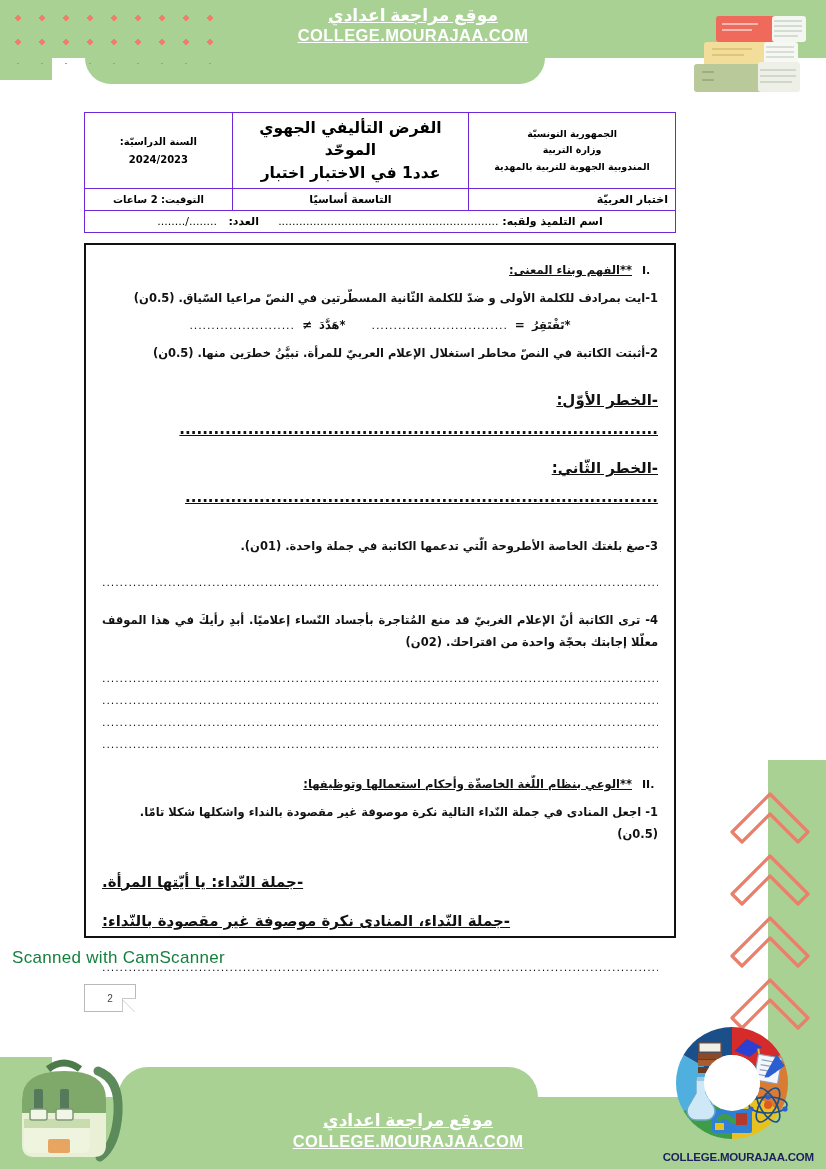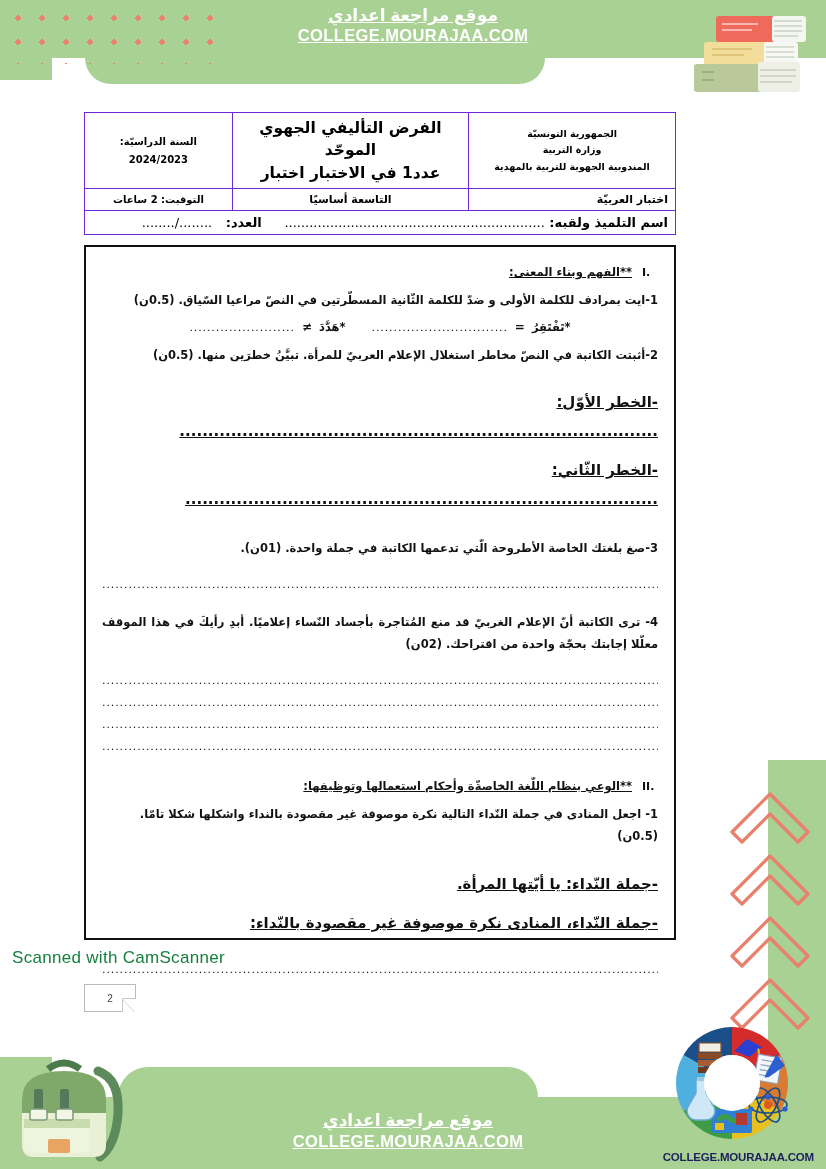--- a/index.html
+++ b/index.html
@@ -110,21 +110,21 @@
     font-family:"DejaVu Sans","Liberation Sans",sans-serif;
   }
   .cell-admin { width:35%; text-align:center; font-size:9.5px; line-height:1.75; font-weight:600;}
   .cell-title { width:40%; text-align:center; }
   .cell-title .l1 { font-size:15.5px; font-weight:bold; line-height:1.45; }
   .cell-title .l2 { font-size:15.5px; font-weight:bold; line-height:1.45; }
   .cell-year  { width:25%; text-align:center; font-size:10px; font-weight:bold; line-height:1.8; }
   .cell-sub-r { text-align:right; font-size:11px; font-weight:bold; }
   .cell-sub-m { text-align:center; font-size:11px; font-weight:bold; }
   .cell-sub-l { text-align:center; font-size:10px; font-weight:bold; }
-  .cell-name  { text-align:right; font-size:13px; font-weight:bold; padding:9px 10px; }
+  .cell-name  { text-align:center; font-size:11px; font-weight:bold; padding:9px 10px; }
   .cell-name .dots-inline { letter-spacing:.5px; font-weight:normal; }
 
   
   .body-box {
     margin-top:10px; border:2px solid #111; height:695px;
     padding:14px 16px 10px 16px; direction:rtl;
     font-family:"DejaVu Sans","Liberation Sans",sans-serif;
     color:#111;
   }
 
@@ -132,21 +132,21 @@
     display:flex; align-items:baseline; gap:10px;
     font-size:11.5px; font-weight:bold; margin:4px 0 10px 0;
     justify-content:flex-start;
   }
   .sec-roman { direction:ltr; font-size:11px; font-weight:bold; min-width:16px; }
   .sec-title { text-decoration:underline; font-size:11.5px; font-weight:bold; }
 
   .q { font-size:11.5px; font-weight:bold; line-height:1.95; margin:6px 0 4px 0; text-align:right; }
   .q.justify { text-align:justify; text-align-last:right; }
   .sub { font-size:15px; font-weight:bold; line-height:1.9; margin:11px 0; text-align:right;text-decoration:underline; }
-  .sub-right { text-align:right; }
+  .sub-right { text-align:left; }
 
   .dots-row {
     font-size:11px; line-height:1.55; letter-spacing:.9px;
     color:#111; margin:5px 0; white-space:nowrap; overflow:hidden;
     direction:ltr; text-align:left;
   }
   .eq-row {
     display:flex; gap:26px; justify-content:center; align-items:baseline;
     font-size:11.5px; margin:8px 0 10px 0; direction:rtl;
   }

